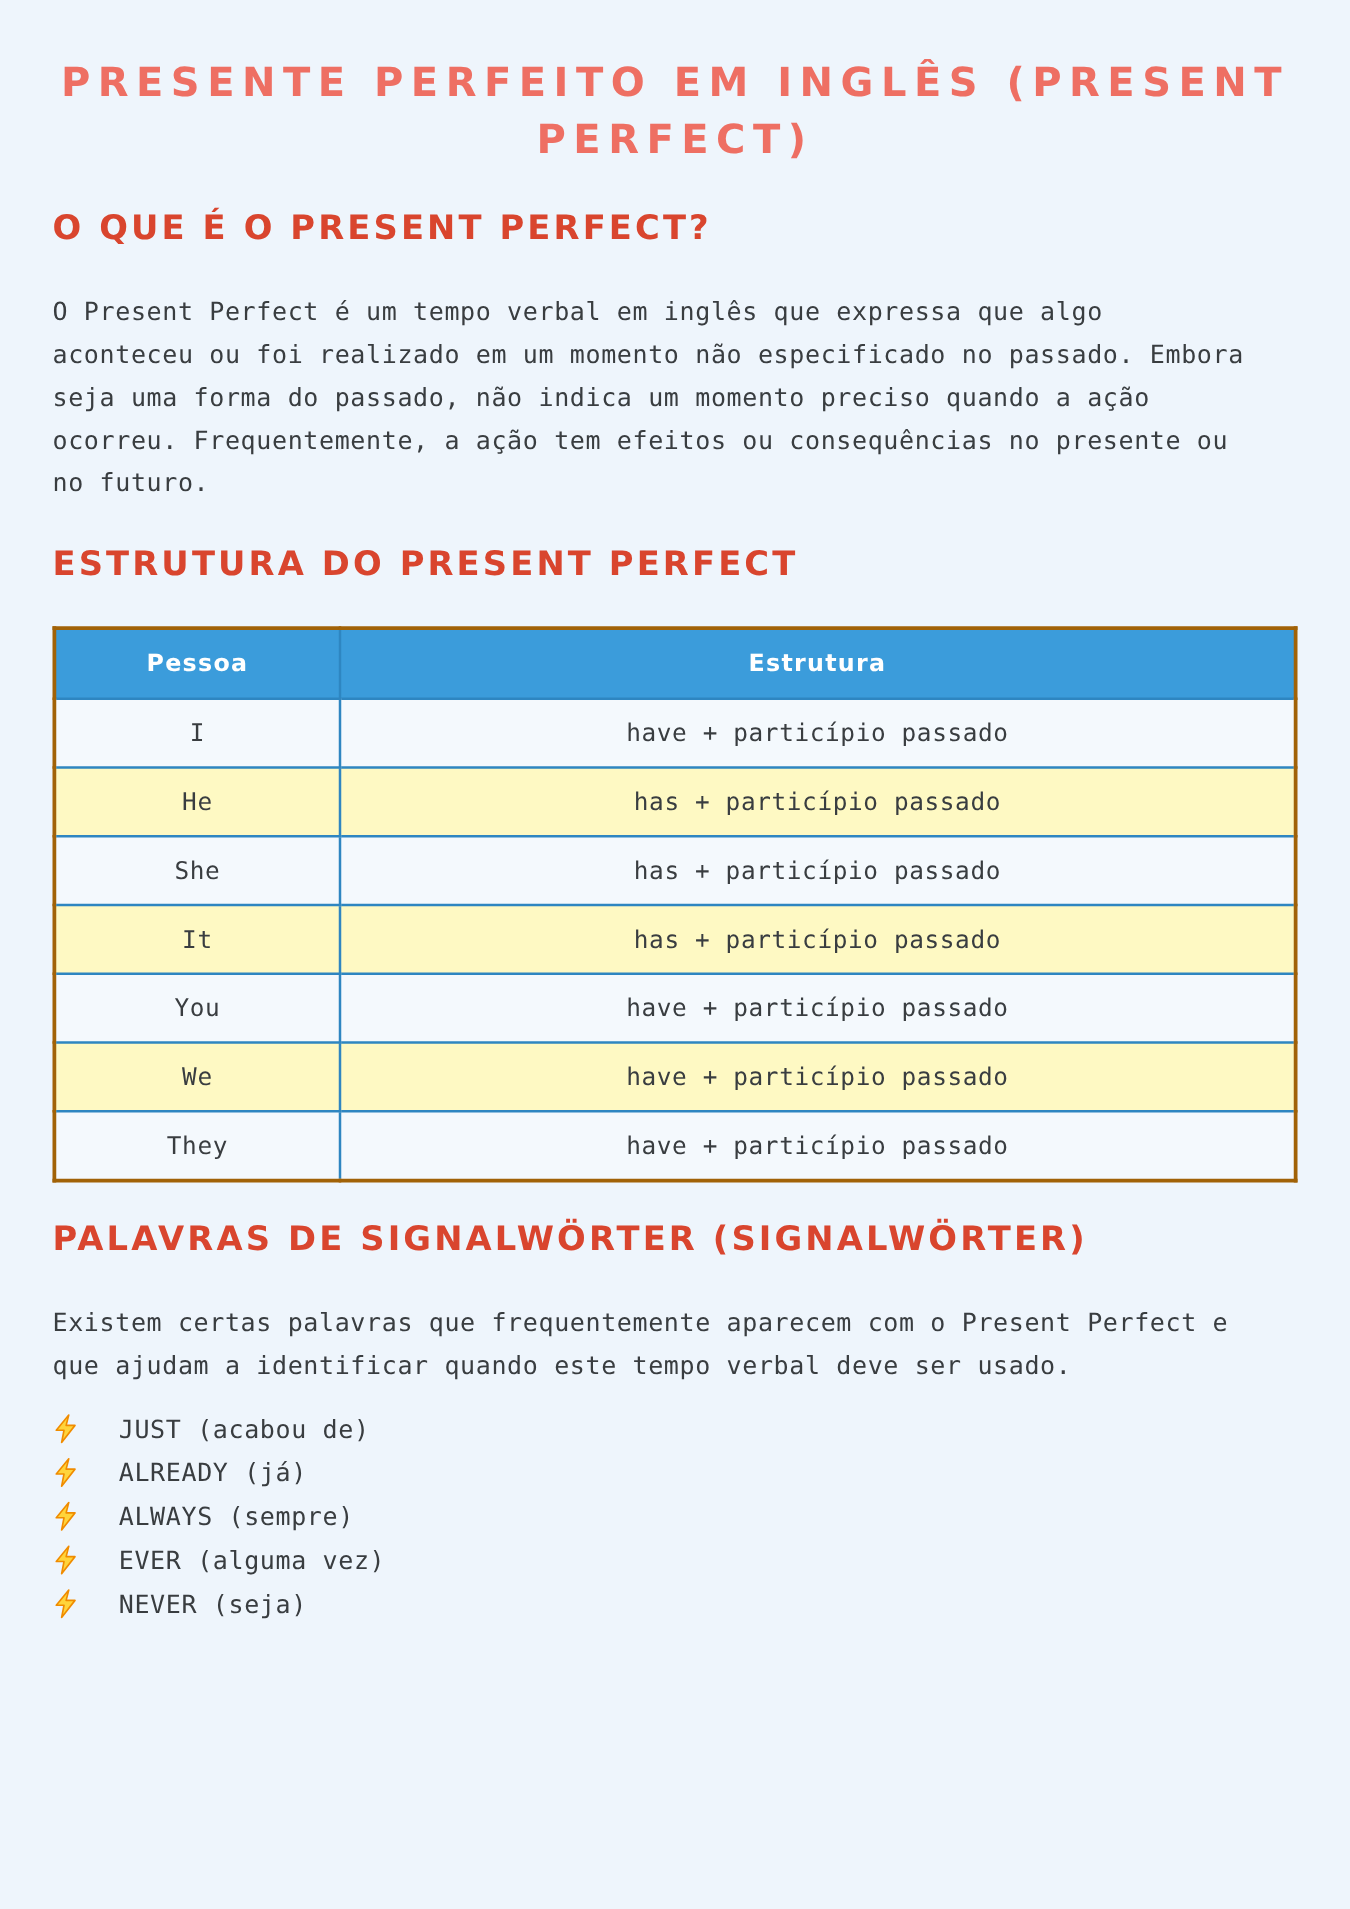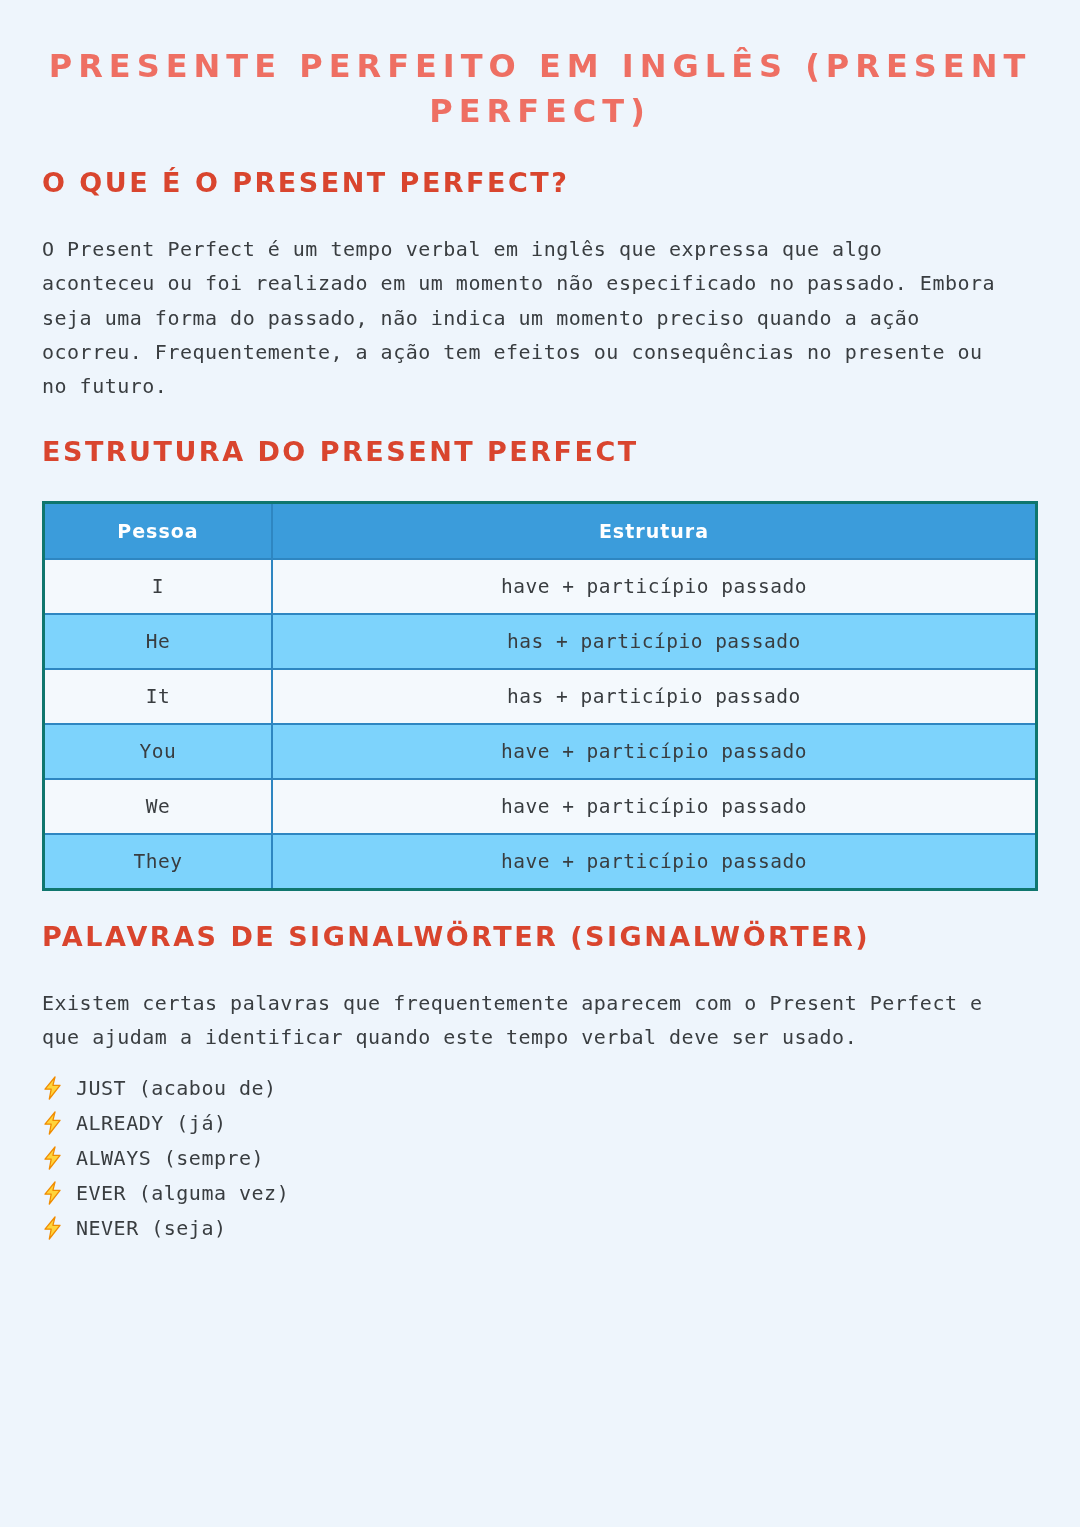--- a/index.html
+++ b/index.html
@@ -38,51 +38,51 @@
     font-size: 20px;
     letter-spacing: 0.5px;
     line-height: 1.72;
     max-width: 960px;
     color: #393d40;
   }
   table.structure-table {
     width: 100%;
     margin-top: 34px;
     border-collapse: collapse;
-    border: 3px solid #0f766e;
+    border: 3px solid #a16207;
   }
   table.structure-table th {
     background: #3b9cdb;
     color: #ffffff;
     font-family: "DejaVu Sans", "Liberation Sans", sans-serif;
     font-weight: bold;
     font-size: 19px;
     letter-spacing: 1px;
     padding: 16px 10px;
     border: 2px solid #2e86c1;
   }
   table.structure-table td {
     border: 2px solid #2e86c1;
     text-align: center;
     font-size: 19.5px;
     letter-spacing: 0.5px;
     padding: 15px 10px;
     color: #393d40;
-    background: #7dd3fc;
+    background: #fef9c3;
   }
   table.structure-table tr:nth-child(odd) td { background: #f4f9fd; }
   table.structure-table .col-person { width: 23%; }
   .signal-list {
     margin-top: 16px;
     list-style: none;
   }
   .signal-list li {
     display: flex;
     align-items: center;
-    gap: 13px;
+    gap: 32px;
     font-size: 20px;
     letter-spacing: 0.5px;
     height: 35px;
     color: #393d40;
   }
   .bolt-icon { width: 21px; height: 24px; flex: 0 0 auto; display: inline-block; }
 </style>
 </head>
 <body>
 
@@ -106,20 +106,24 @@
         <th>Estrutura</th>
       </tr>
     </thead>
     <tbody>
       <tr>
         <td>I</td>
         <td>have + particípio passado</td>
       </tr>
       <tr>
         <td>He</td>
+        <td>has + particípio passado</td>
+      </tr>
+      <tr>
+        <td>She</td>
         <td>has + particípio passado</td>
       </tr>
       <tr>
         <td>It</td>
         <td>has + particípio passado</td>
       </tr>
       <tr>
         <td>You</td>
         <td>have + particípio passado</td>
       </tr>

